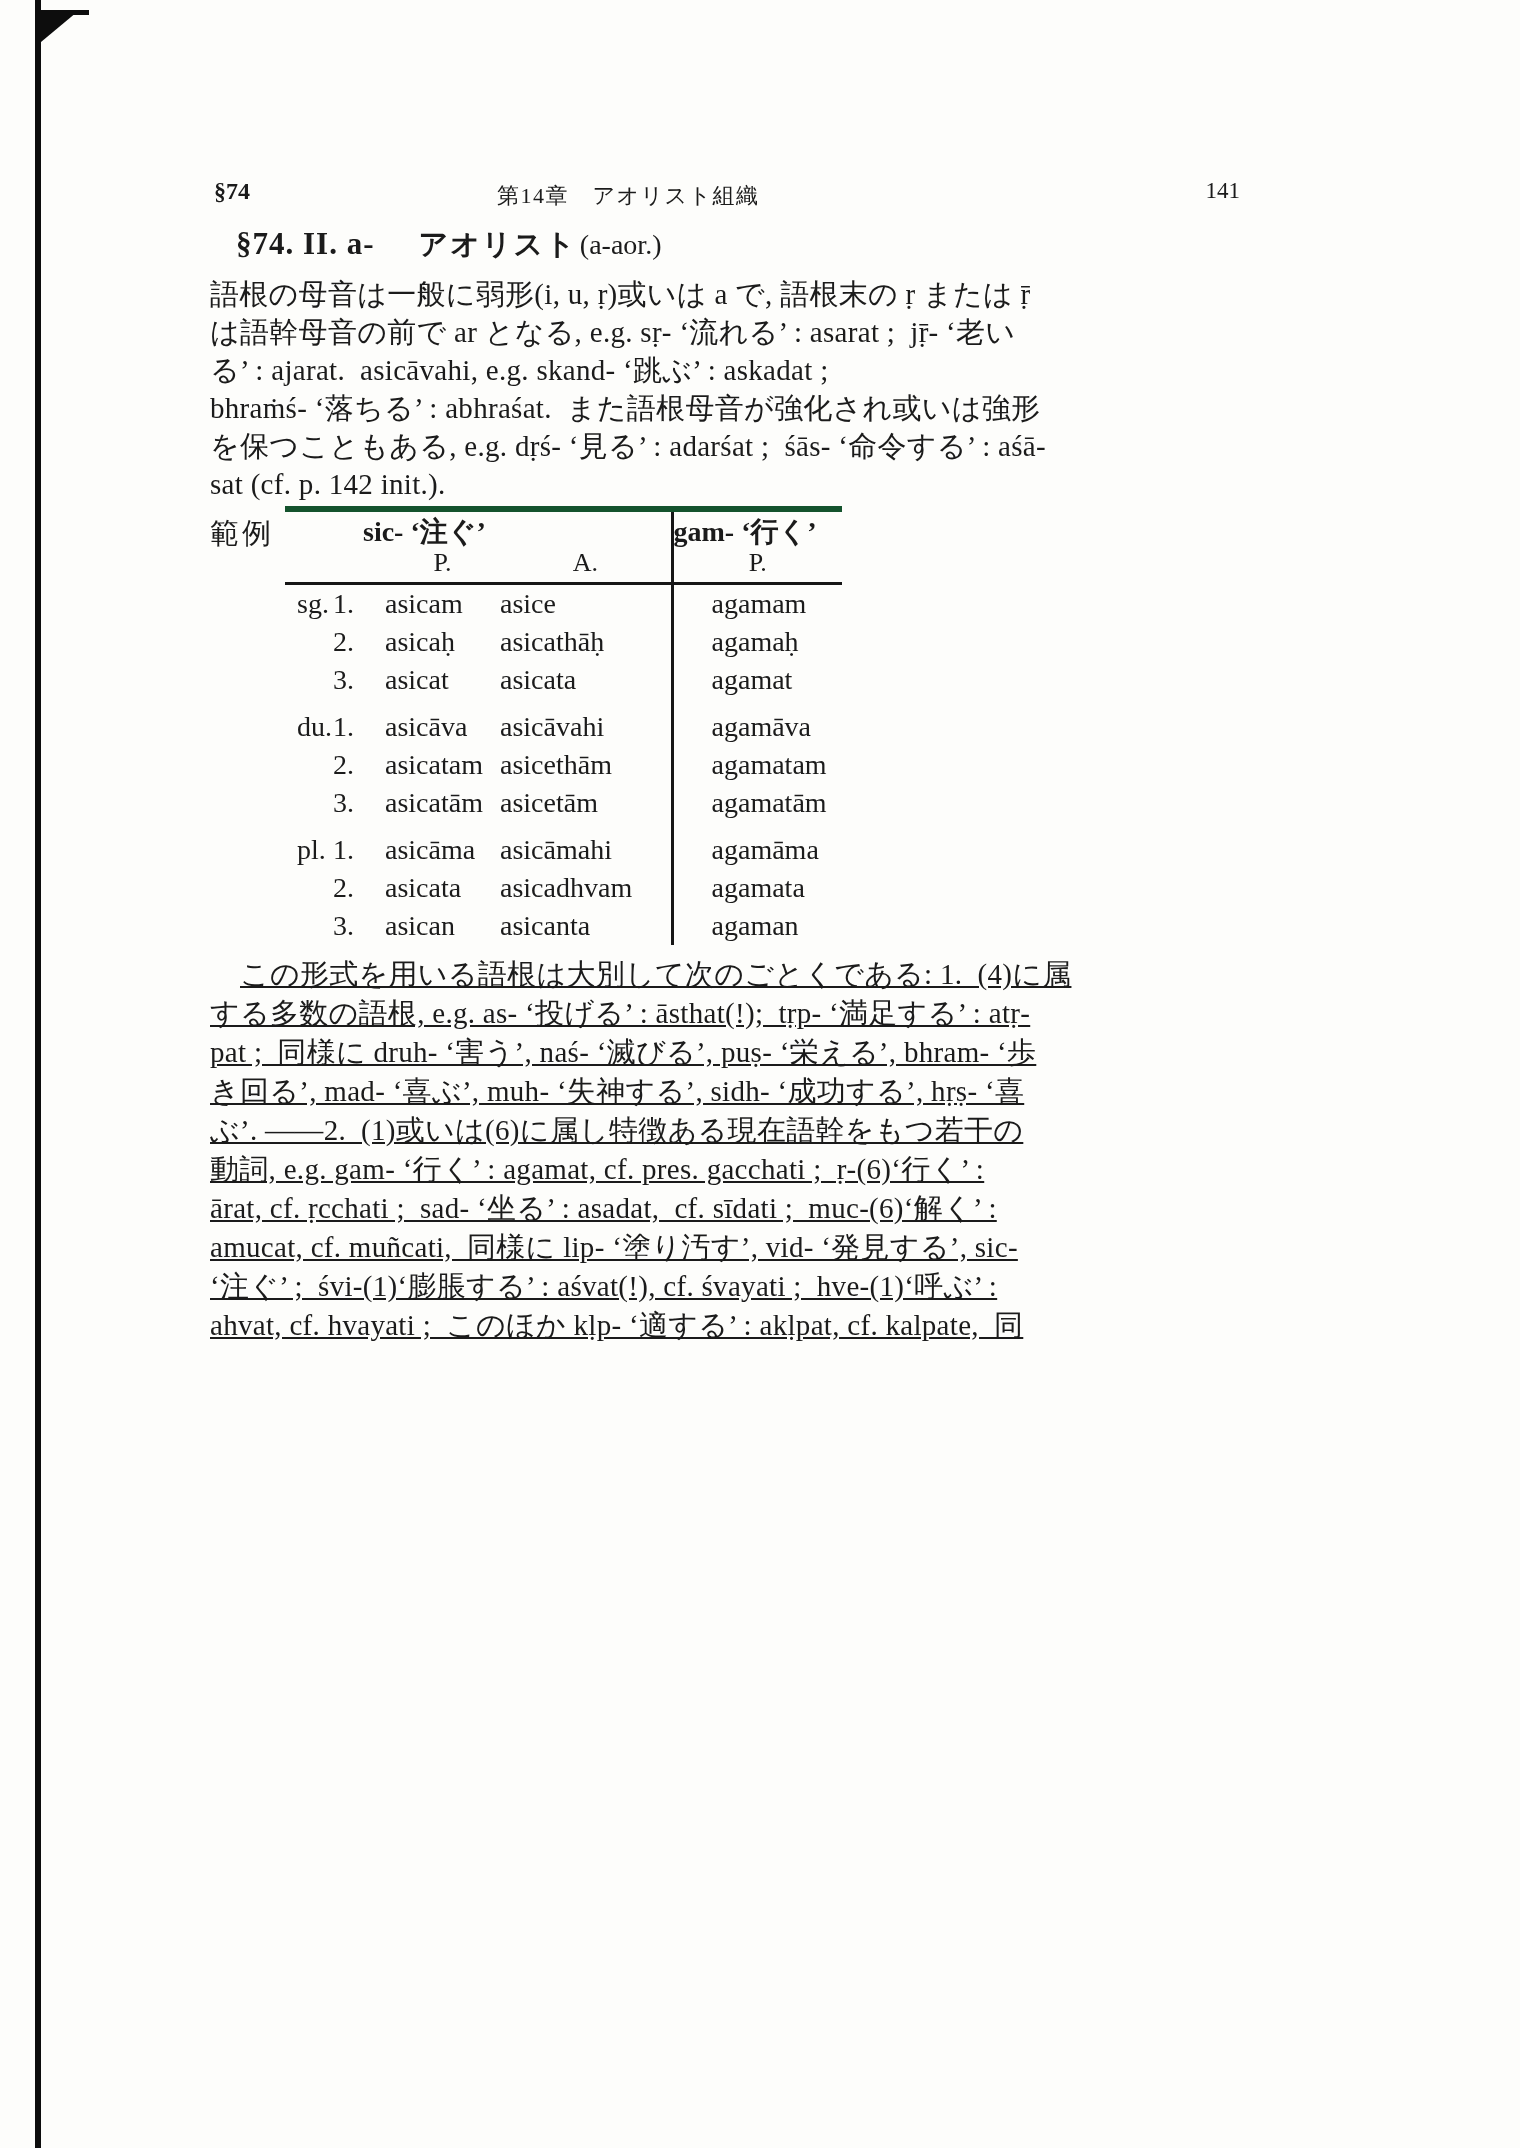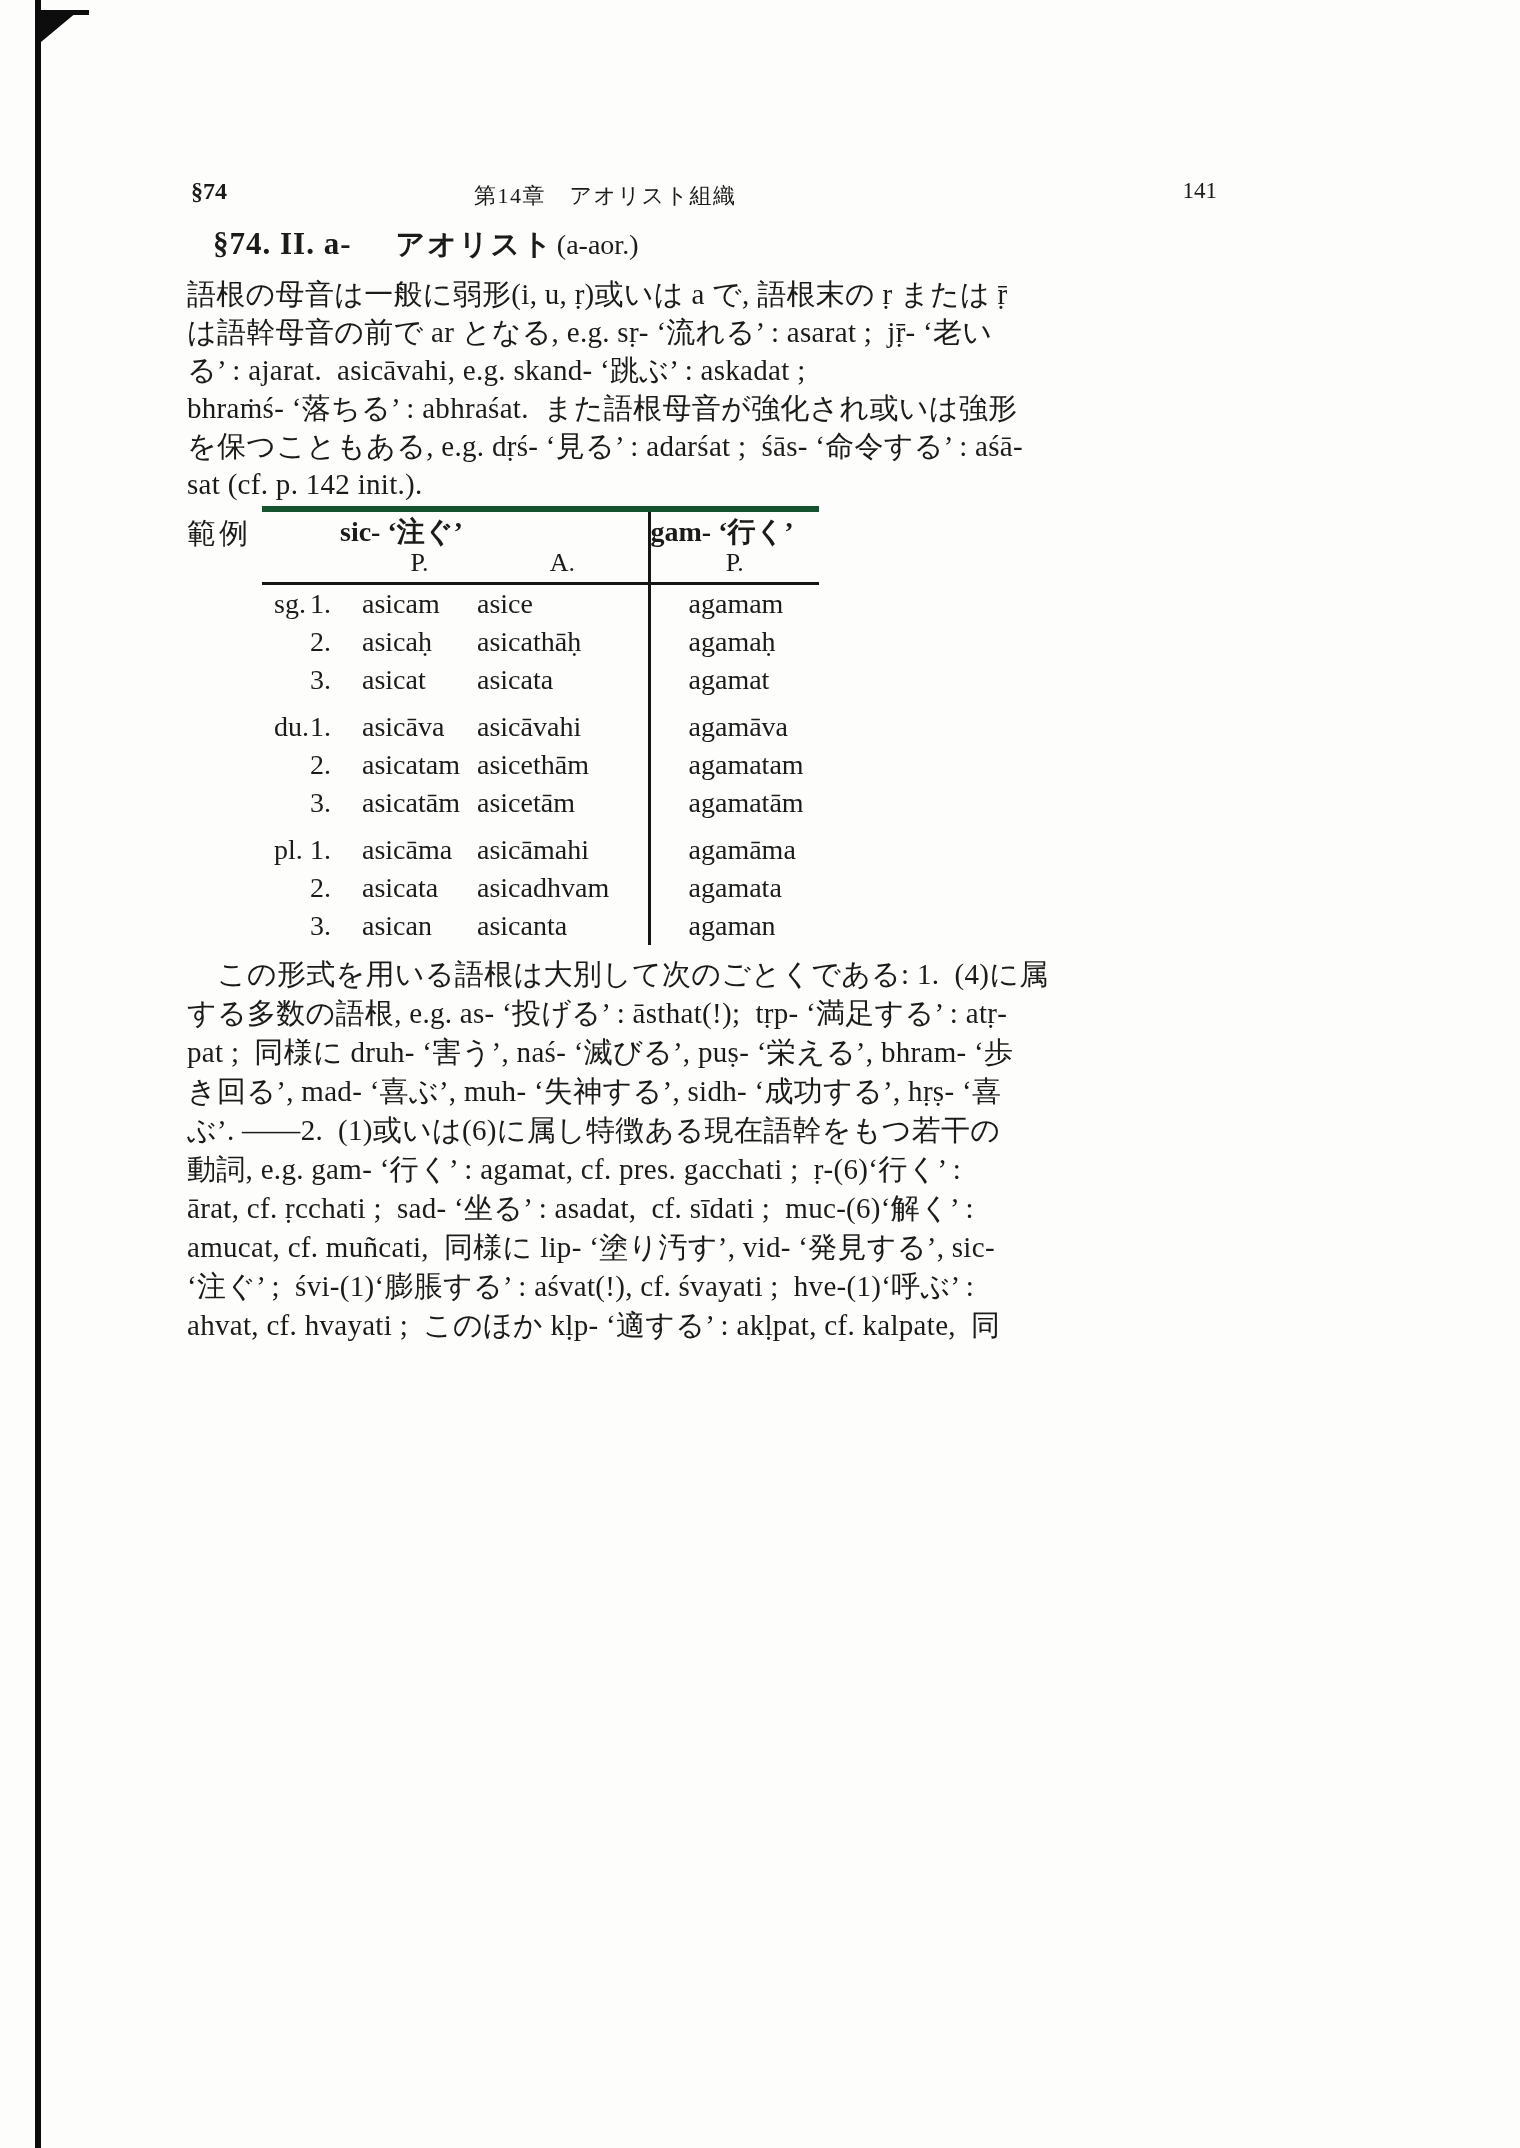--- a/index.html
+++ b/index.html
@@ -10,40 +10,40 @@
     color:#1b1b1b;
   }
   .page { position:absolute; inset:0; background:#fdfdfb; overflow:hidden; }
 
   
   .spine { position:absolute; left:35px; top:0; width:6px; height:2148px; background:#0d0d0d; }
   .flag  { position:absolute; left:41px; top:12px; width:0; height:0;
            border-top:30px solid #0d0d0d; border-right:36px solid transparent; }
   .flag::after { content:""; position:absolute; left:0; top:-32px; width:48px; height:5px; background:#0d0d0d; }
 
-  .content { position:absolute; left:187px; top:178px; width:1032px; }
+  .content { position:absolute; left:210px; top:178px; width:1032px; }
 
   
   .running-header { position:relative; height:36px; font-size:23px; }
   .rh-left   { position:absolute; left:4px; top:0; font-weight:bold; font-size:24px; }
   .rh-center { position:absolute; left:287px; top:3px; font-size:22px; letter-spacing:1.5px; }
   .rh-right  { position:absolute; right:2px; top:0; font-size:23px; }
 
   
   .title { margin-top:10px; padding-left:26px; font-size:31px; line-height:40px; }
   .t-lead { font-weight:bold; letter-spacing:1px; }
   .t-kana { font-weight:bold; font-family:"Liberation Sans","DejaVu Sans",sans-serif;
             font-size:29px; letter-spacing:2px;margin-left:44px; }
   .t-paren { font-size:28px; margin-left:3px; }
 
   
   .para { margin-top:10px; font-size:29px; line-height:38px; }
   .para .line { white-space:pre; letter-spacing:0.3px; }
   .para .line.indent { padding-left:30px; }
-  .para2 { line-height:39px; }
+  .para2 { line-height:39px;text-decoration:underline; }
 
   
   .table-block { margin-top:3px; display:flex; align-items:flex-start; }
   .table-label { width:75px; font-size:29px; padding-top:8px; letter-spacing:3px; }
   table.paradigm { border-collapse:collapse; border-top:6px solid #14532d;
                    width:557px; table-layout:fixed; }
   table.paradigm th, table.paradigm td { font-weight:normal; text-align:left; }
   tr.grouphead th { font-weight:bold; font-size:28px; line-height:34px; padding-top:3px; }
   th.sic-group { text-align:center; padding-left:78px; }
   th.gam-group { text-align:center; padding-left:0; }

